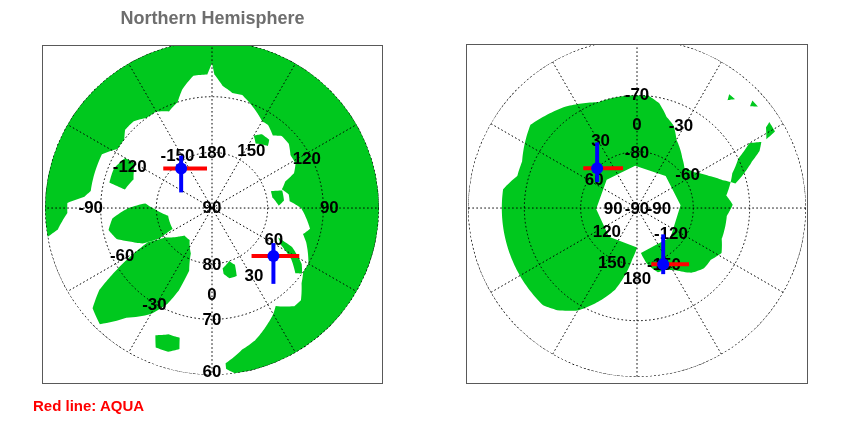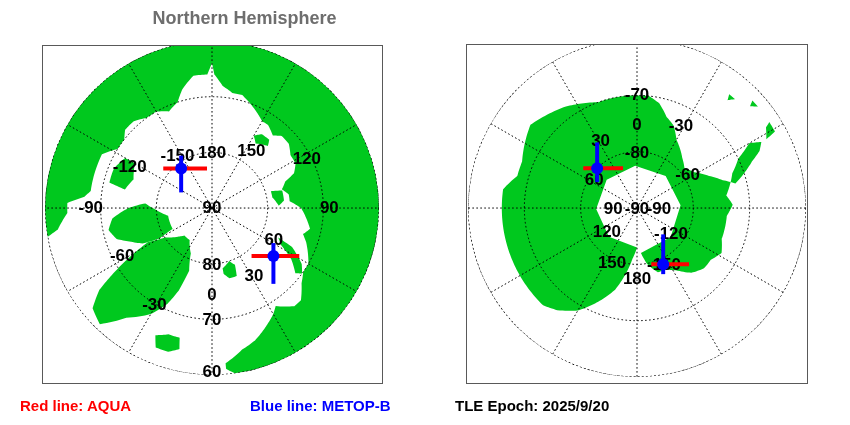--- a/index.html
+++ b/index.html
@@ -33,21 +33,20 @@
     position: absolute;
     top: 8px;
     left: 0;
     width: 425px;
     text-align: center;
     font-size: 18px;
     font-weight: bold;
     color: #6e6e6e;
     letter-spacing: 0px;
     white-space: nowrap;
-    padding-left: 32px;
   }
   .plot-frame {
     position: absolute;
     border: 1px solid #595959;
     background: #ffffff;
     box-sizing: border-box;
   }
   .panel.north .plot-frame {
     left: 42px; top: 45px; width: 341px; height: 339px;
   }
@@ -67,21 +66,21 @@
     width: 850px;
     height: 35px;
   }
   .legend-item {
     position: absolute;
     font-size: 15px;
     font-weight: bold;
     white-space: nowrap;
     top: 7px;
   }
-  .legend-red { left: 20px; color: #ff0000; }
+  .legend-red { left: 33px; color: #ff0000; }
   .legend-blue { left: 250px; color: #0000ff; }
   .legend-epoch { left: 455px; color: #000000; }
 
   text.grid-label {
     font-family: "Liberation Sans", sans-serif;
     font-weight: bold;
     fill: #000000;
   }
 </style>
 </head>
@@ -216,17 +215,15 @@
             <line x1="185.34320498183698" y1="220.49318539195116" x2="223.34320498183698" y2="220.49318539195116" stroke="#ff0000" stroke-width="4" stroke-linecap="butt"></line>
             <line x1="197.34320498183698" y1="190.49318539195116" x2="197.34320498183698" y2="230.49318539195116" stroke="#0000ff" stroke-width="4" stroke-linecap="butt"></line>
             <circle cx="197.34320498183698" cy="220.49318539195116" r="6" fill="#0000ff"></circle>
           </g>
         </svg>
     </div>
   </div>
 
   <div class="footer">
     <div class="legend-item legend-red">Red line: AQUA</div>
-    <div class="legend-item legend-blue">Blue line: METOP-B</div>
-    <div class="legend-item legend-epoch">TLE Epoch: 2025/9/20</div>
   </div>
 
 </div>
 
 </body></html>

